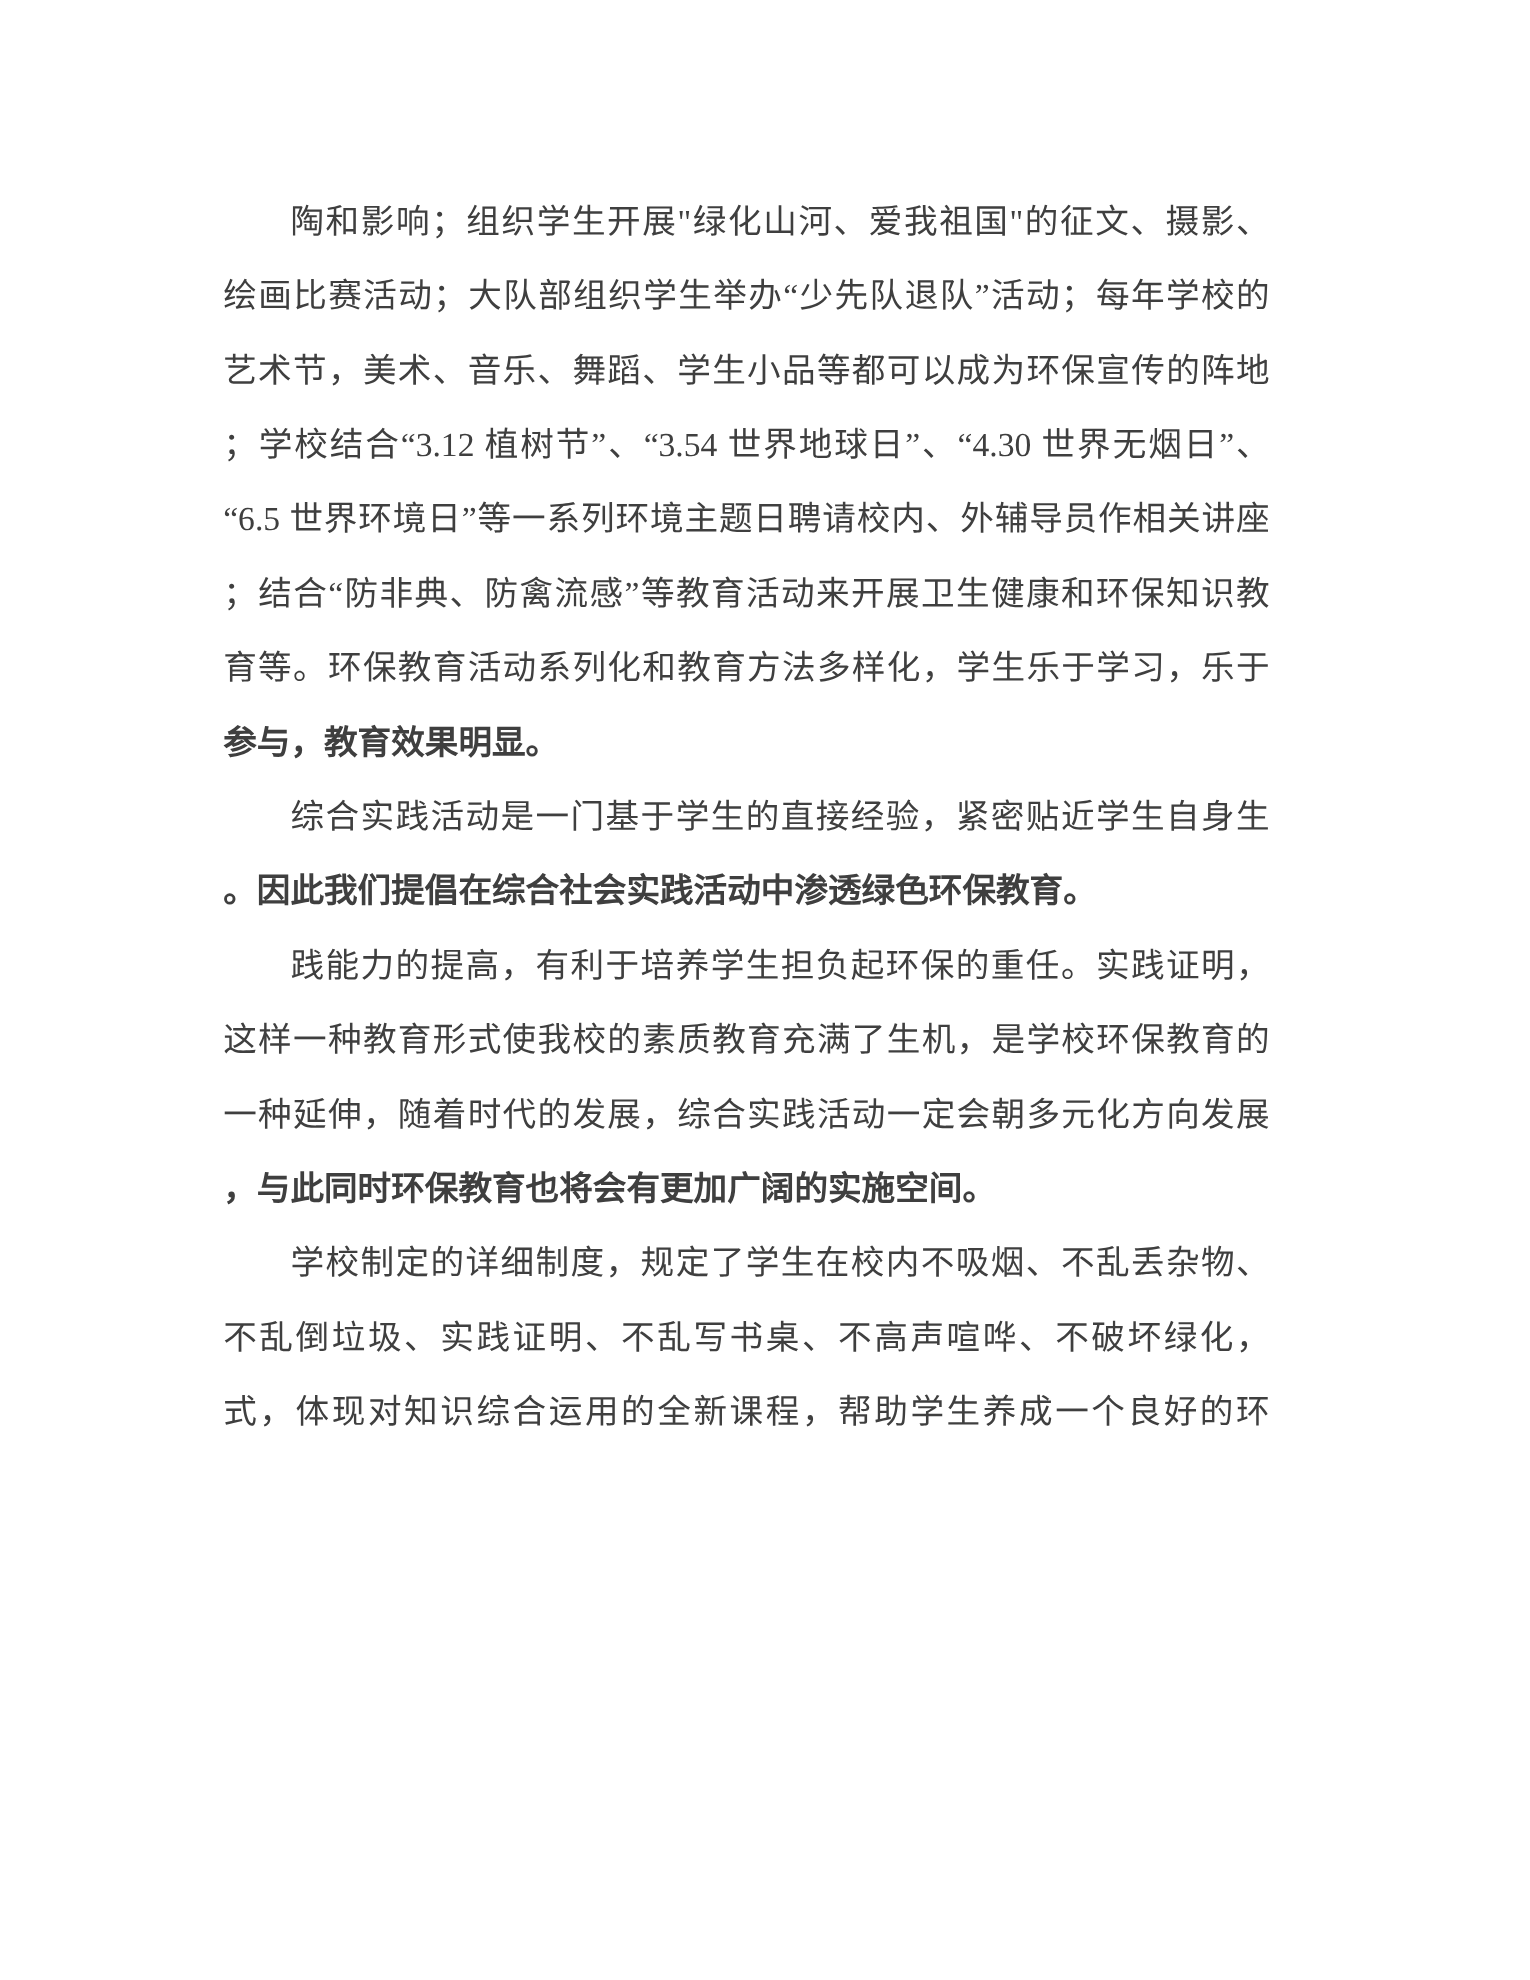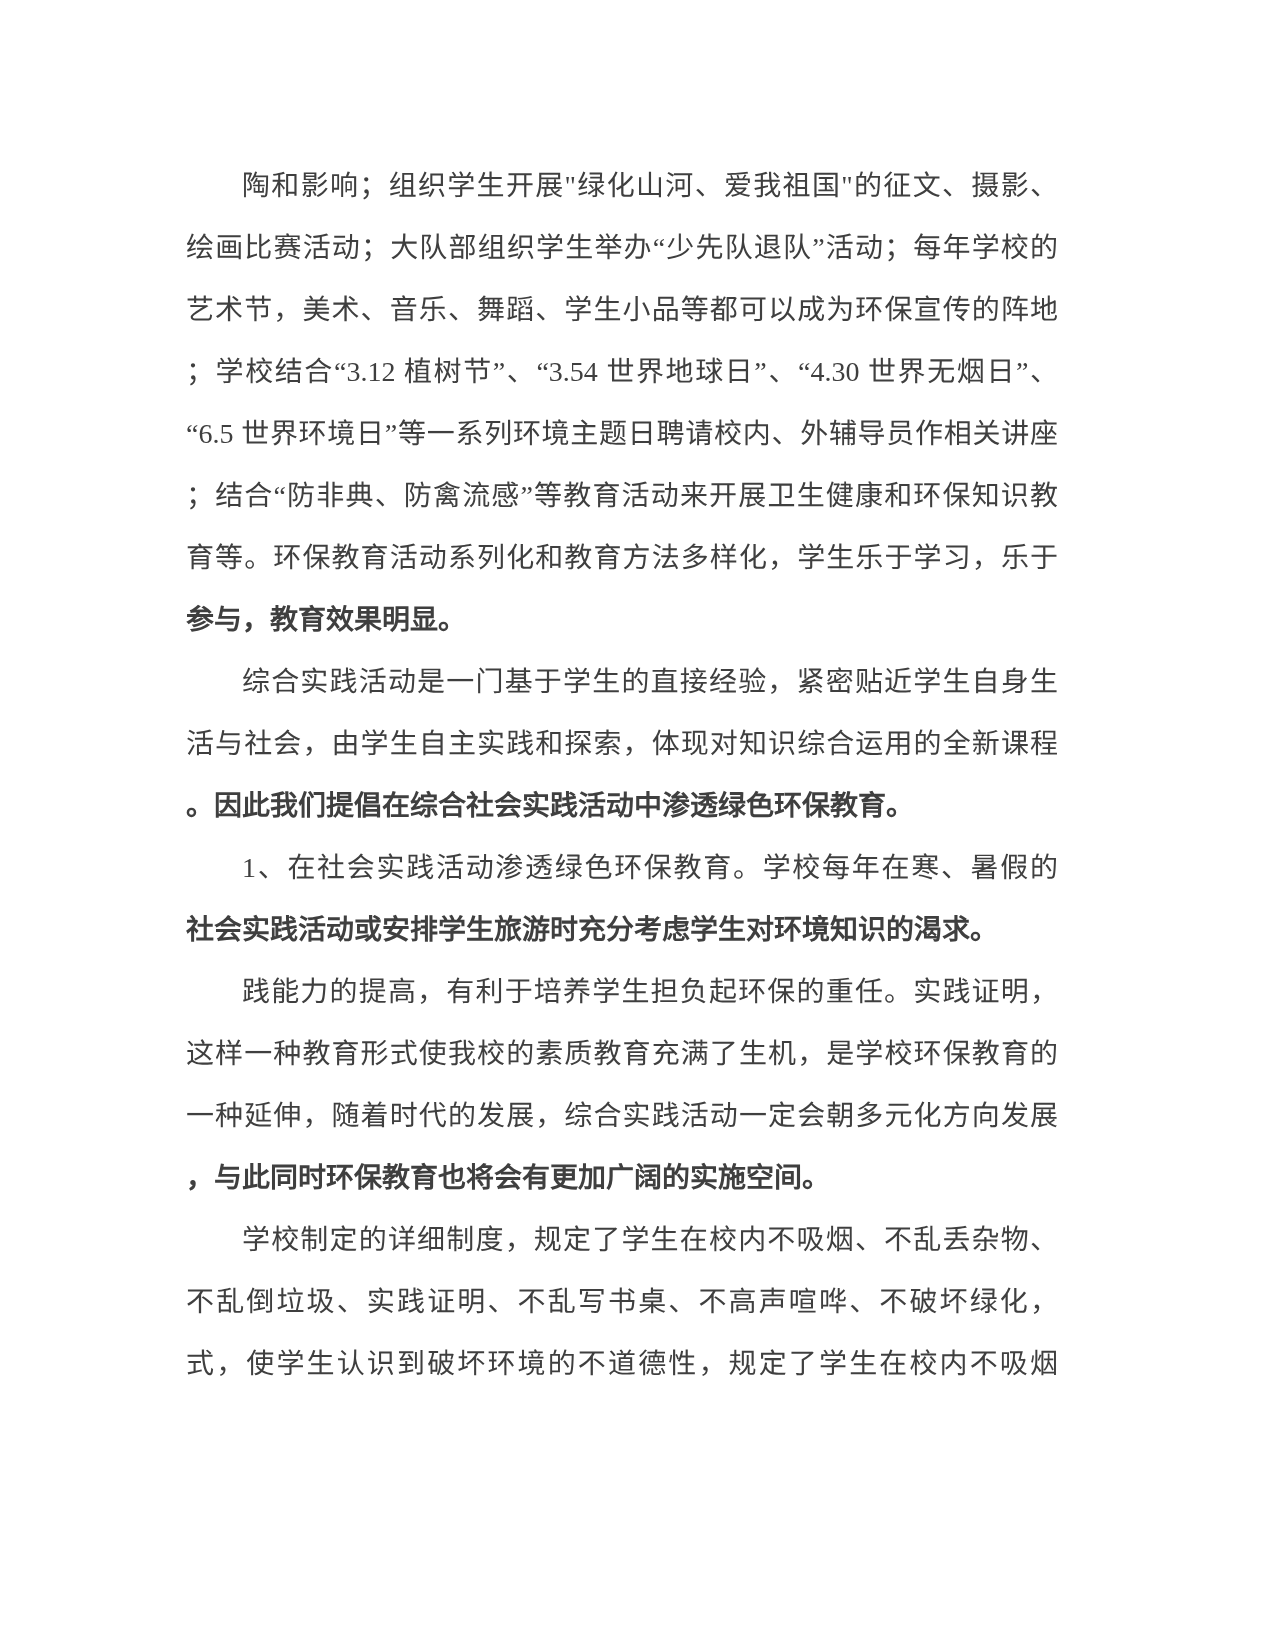--- a/index.html
+++ b/index.html
@@ -60,32 +60,27 @@
         <div class="line">绘画比赛活动；大队部组织学生举办“少先队退队”活动；每年学校的</div>
         <div class="line">艺术节，美术、音乐、舞蹈、学生小品等都可以成为环保宣传的阵地</div>
         <div class="line">；学校结合“3.12 植树节”、“3.54 世界地球日”、“4.30 世界无烟日”、</div>
         <div class="line">“6.5 世界环境日”等一系列环境主题日聘请校内、外辅导员作相关讲座</div>
         <div class="line">；结合“防非典、防禽流感”等教育活动来开展卫生健康和环保知识教</div>
         <div class="line">育等。环保教育活动系列化和教育方法多样化，学生乐于学习，乐于</div>
         <div class="line para-end">参与，教育效果明显。</div>
       </div>
       <div class="paragraph">
         <div class="line first-line">综合实践活动是一门基于学生的直接经验，紧密贴近学生自身生</div>
-        <div class="line">活与社会，由学生自主实践和探索，体现对知识综合运用的全新课程</div>
         <div class="line para-end">。因此我们提倡在综合社会实践活动中渗透绿色环保教育。</div>
-      </div>
-      <div class="paragraph">
-        <div class="line first-line">1、在社会实践活动渗透绿色环保教育。学校每年在寒、暑假的</div>
-        <div class="line para-end">社会实践活动或安排学生旅游时充分考虑学生对环境知识的渴求。</div>
       </div>
       <div class="paragraph">
         <div class="line first-line">践能力的提高，有利于培养学生担负起环保的重任。实践证明，</div>
         <div class="line">这样一种教育形式使我校的素质教育充满了生机，是学校环保教育的</div>
         <div class="line">一种延伸，随着时代的发展，综合实践活动一定会朝多元化方向发展</div>
         <div class="line para-end">，与此同时环保教育也将会有更加广阔的实施空间。</div>
       </div>
       <div class="paragraph">
         <div class="line first-line">学校制定的详细制度，规定了学生在校内不吸烟、不乱丢杂物、</div>
         <div class="line">不乱倒垃圾、实践证明、不乱写书桌、不高声喧哗、不破坏绿化，</div>
-        <div class="line">式，使学生认识到破坏环境的不道德性，规定了学生在校内不吸烟</div>
+        <div class="line">式，体现对知识综合运用的全新课程，帮助学生养成一个良好的环</div>
       </div>
     </div>
 </div>
 
 </body></html>

